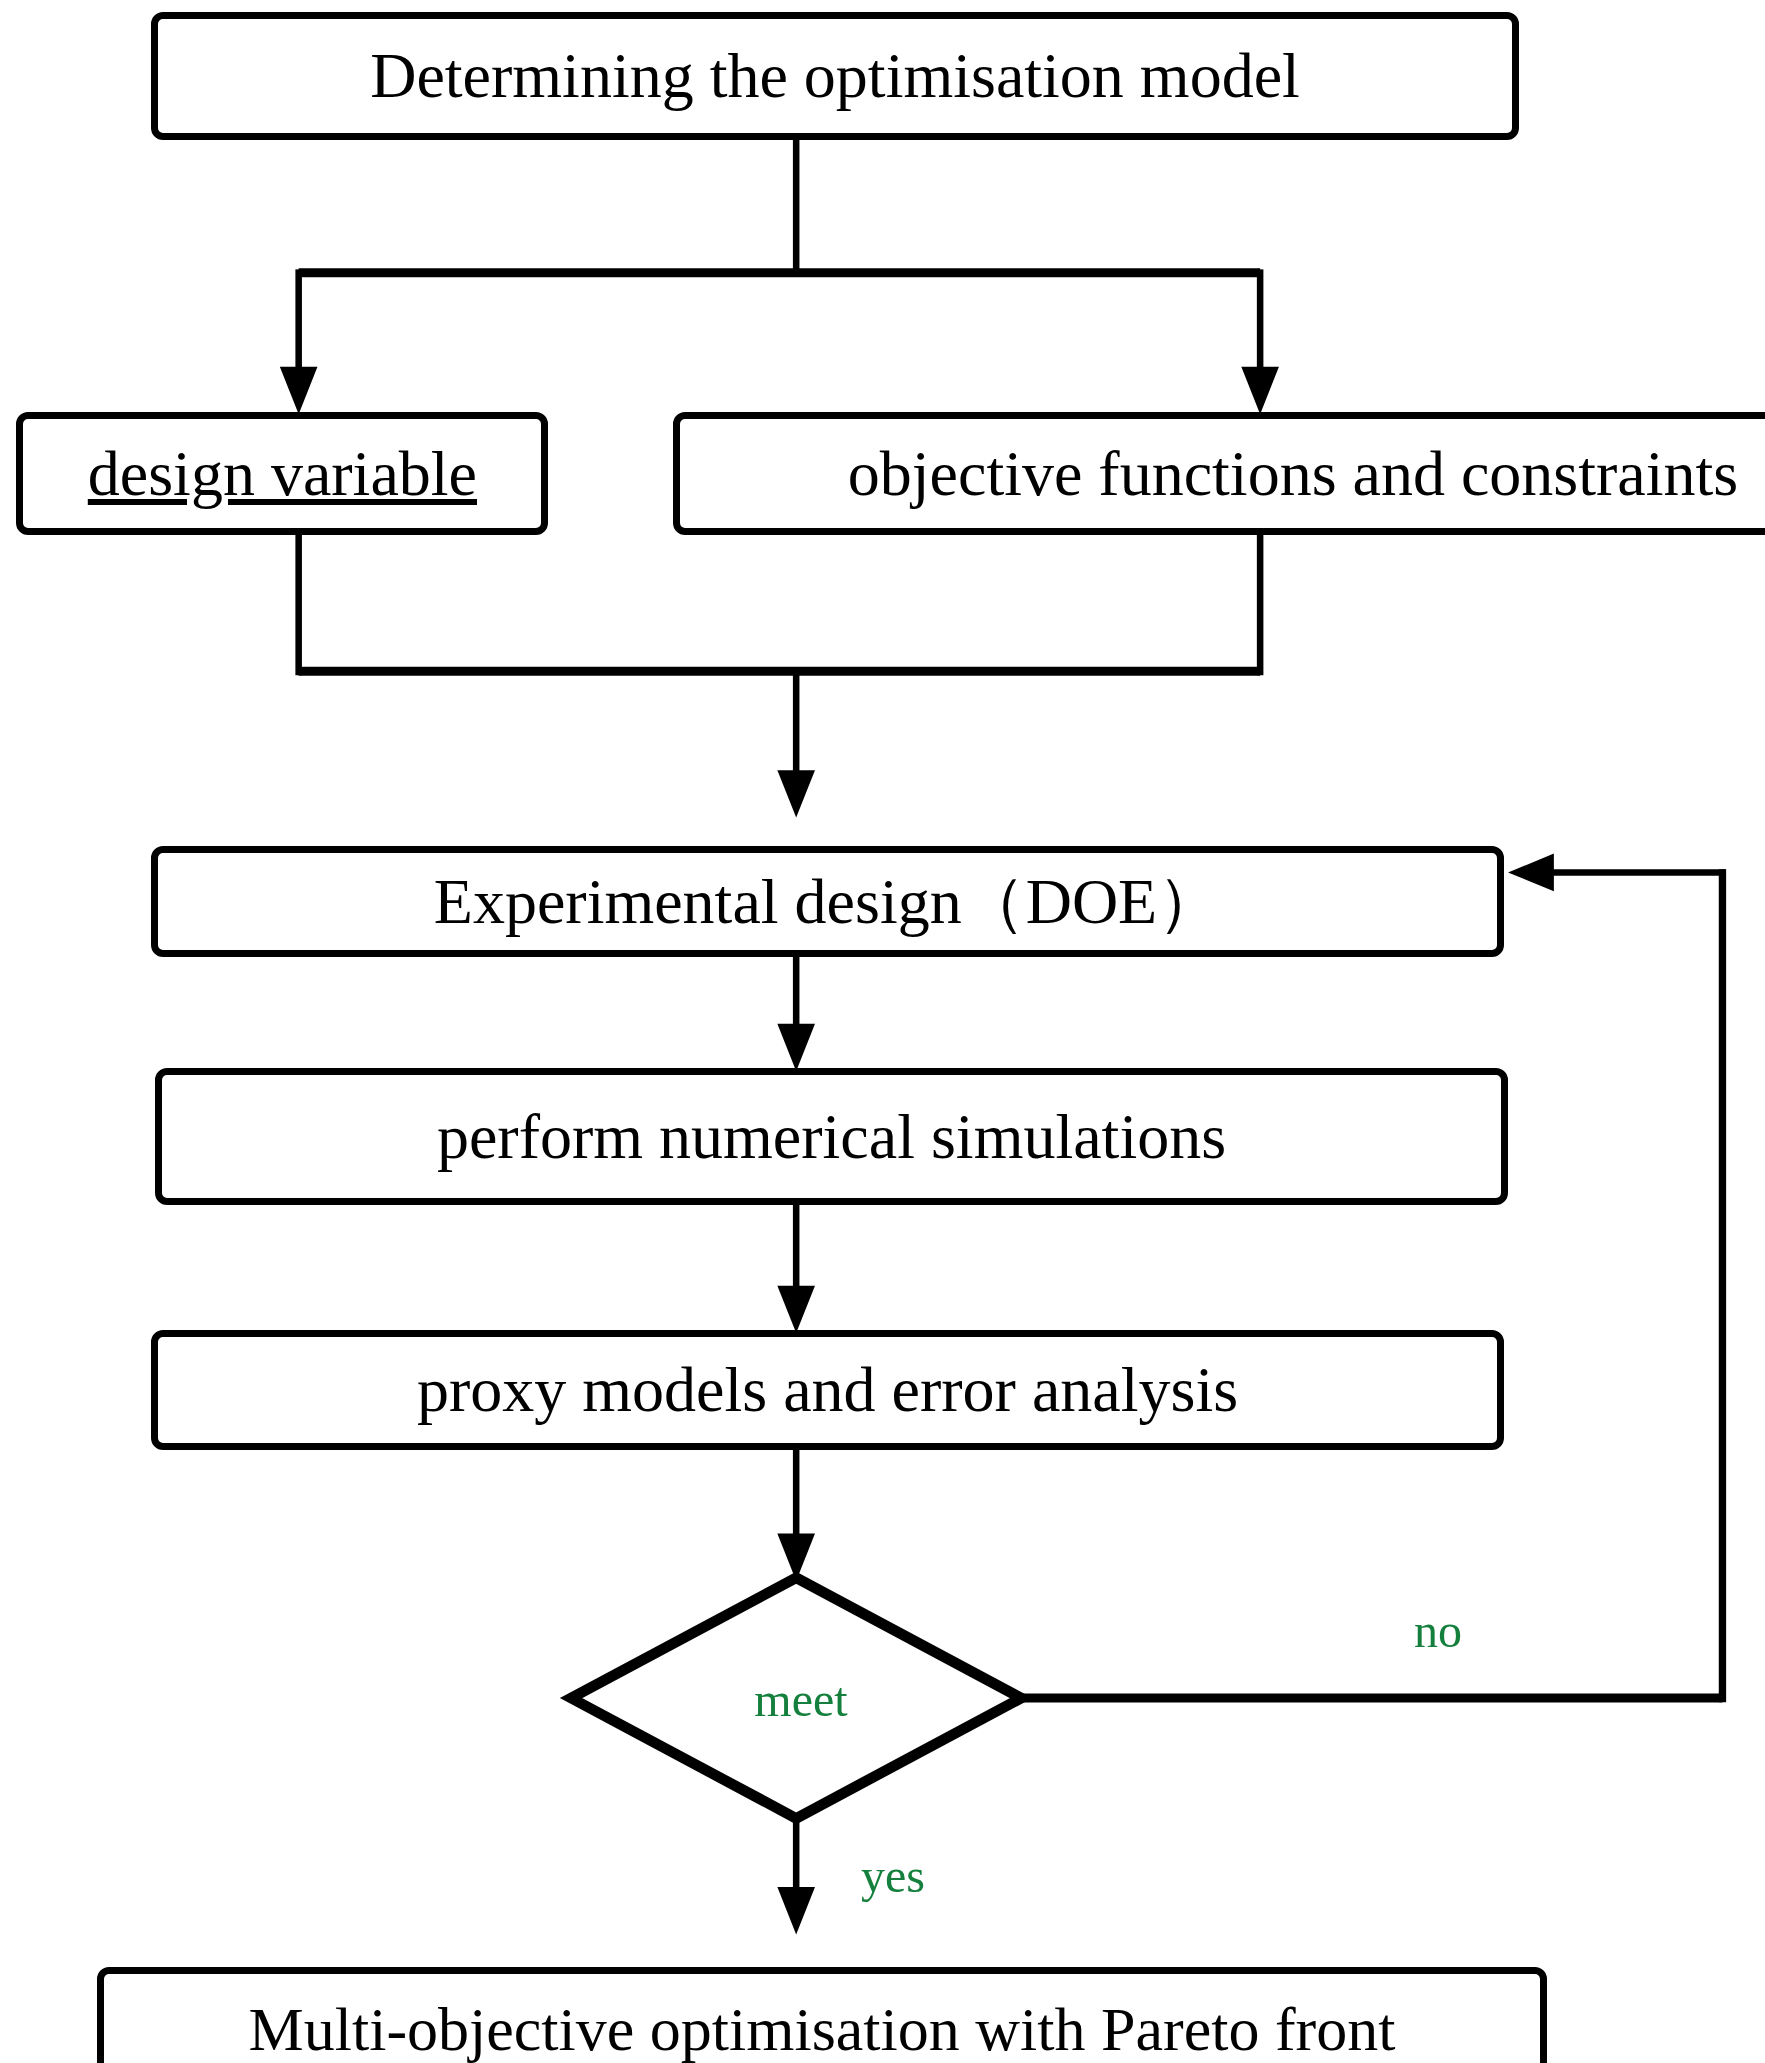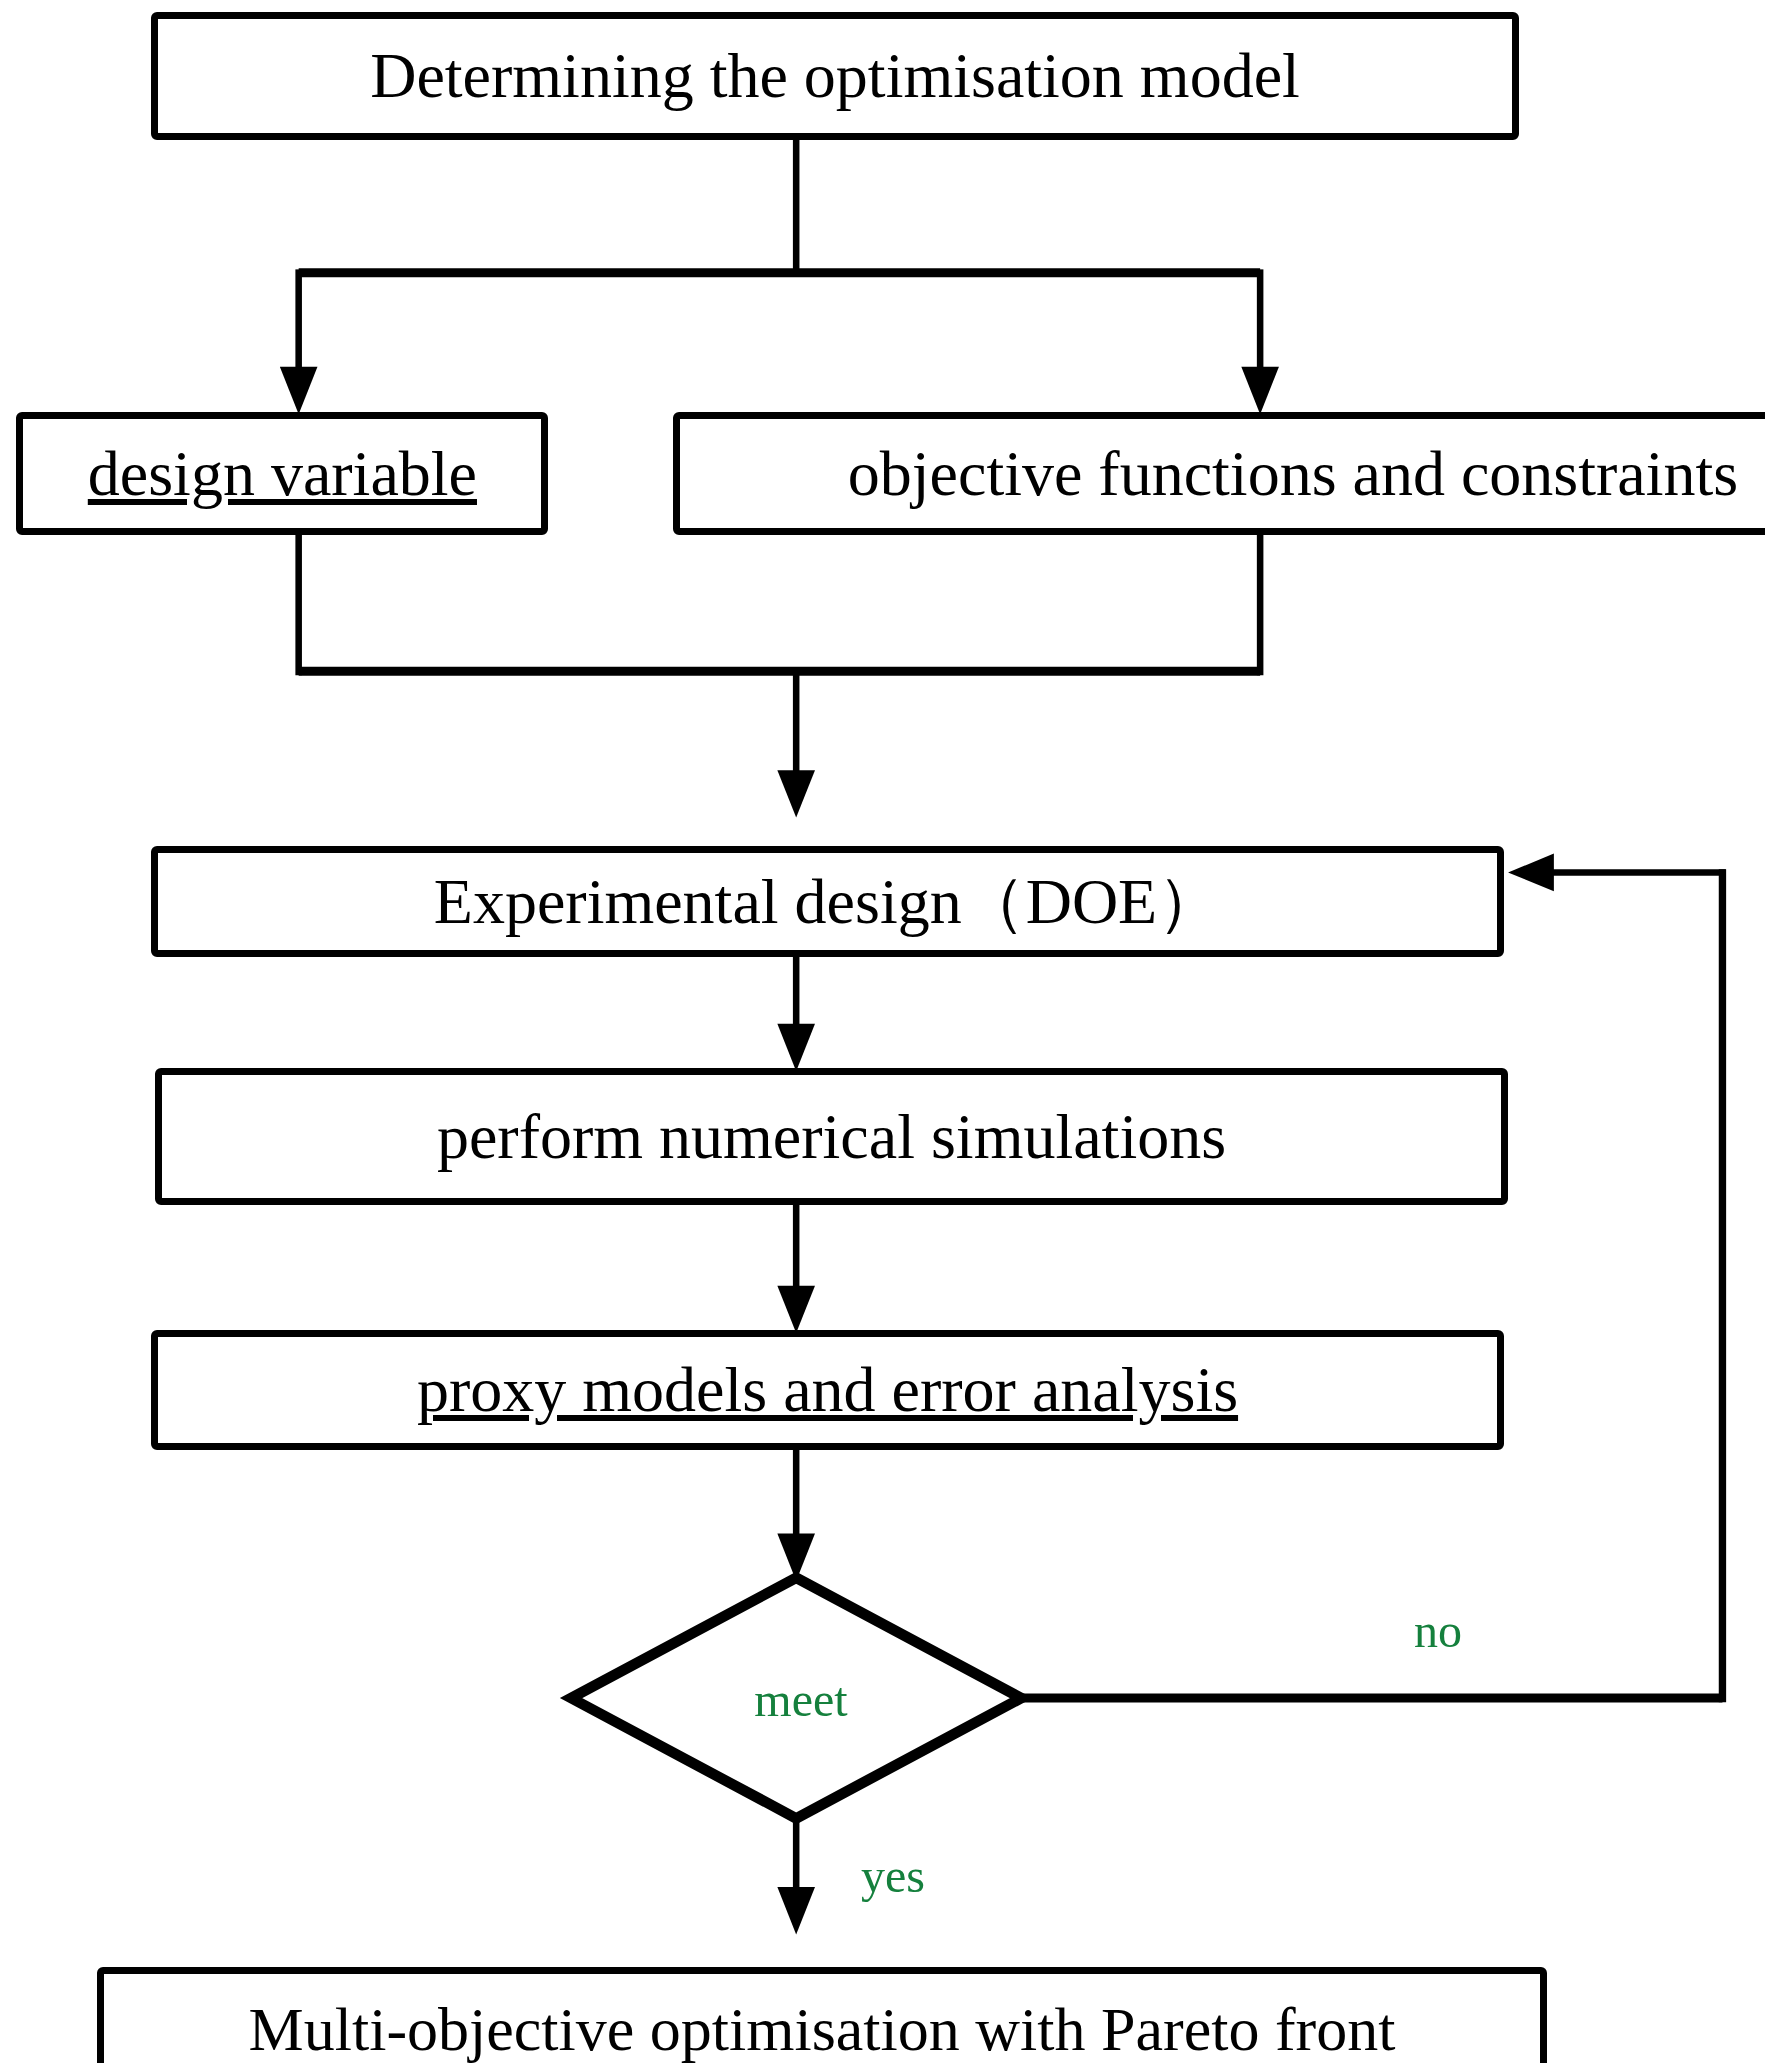--- a/index.html
+++ b/index.html
@@ -13,37 +13,37 @@
   }
   .connector-layer {
     position: absolute;
     left: 0; top: 0;
     width: 1765px; height: 2064px;
   }
   .node {
     position: absolute;
     box-sizing: border-box;
     border: 7.4px solid #000000;
-    border-radius: 6px;
+    border-radius: 12px;
     background: #ffffff;
     display: flex;
     align-items: center;
     justify-content: center;
     text-align: center;
     white-space: nowrap;
     font-size: 64px;
     line-height: 1;
     color: #000000;
   }
   #node-top    { left: 151px;  top: 12.3px;   width: 1368px; height: 128px; }
   #node-dv     { left: 16.4px;   top: 412px;  width: 532px;  height: 123px; text-decoration: underline; }
   #node-ofc    { left: 673px;  top: 412px;  width: 1240px; height: 123px; }
   #node-doe    { left: 151px;  top: 846px;  width: 1353px; height: 111px; }
   #node-sim    { left: 155px;  top: 1068px; width: 1353px; height: 137px; }
-  #node-proxy  { left: 151px;  top: 1330px; width: 1353px; height: 120px; text-decoration: underline; }
+  #node-proxy  { left: 151px;  top: 1330px; width: 1353px; height: 120px; }
   #node-final  { left: 97px;  top: 1931px; width: 1450px; height: 123px; font-size: 62px; margin-top: 36px; }
   .edge-label {
     position: absolute;
     transform: translate(-50%, -50%);
     font-size: 48px;
     line-height: 1;
     color: #15803d;
     white-space: nowrap;
   }
   #label-meet { left: 801px;  top: 1700px; }

